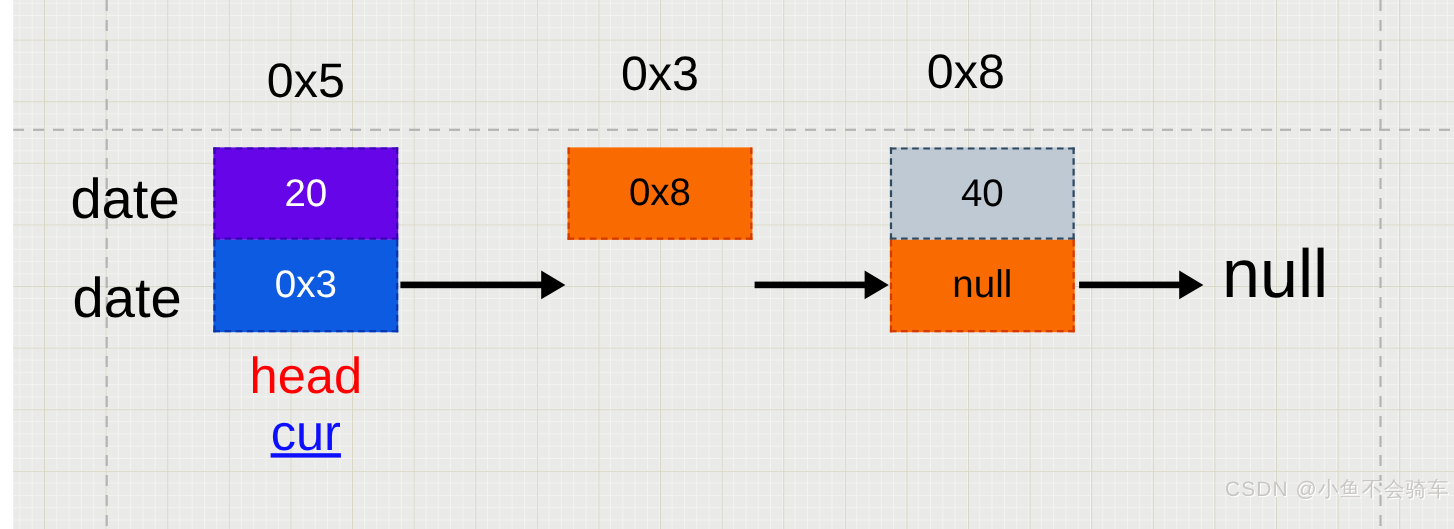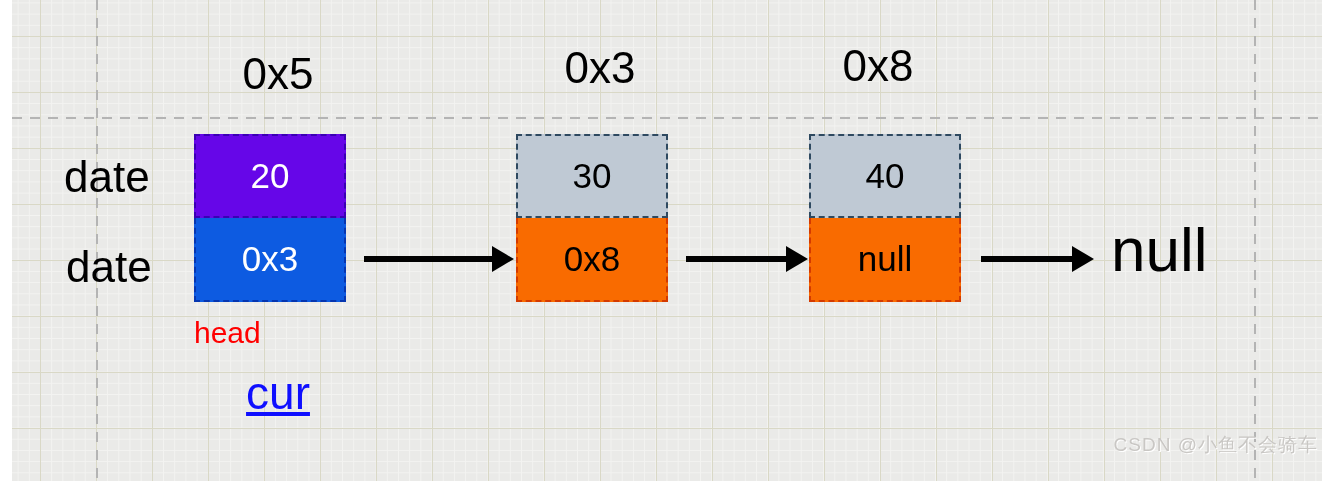--- a/index.html
+++ b/index.html
@@ -26,42 +26,42 @@
   }
   .guide-v{
     position:absolute;top:0;width:2px;height:481px;
     background:repeating-linear-gradient(180deg,#b4b4b4 0 10px,transparent 10px 18px);
   }
   .guide-v.g1{left:84px;}
   .guide-v.g2{left:1242px;}
 
   .txt{position:absolute;color:#000;line-height:1;white-space:nowrap;}
   .addr{font-size:44px;width:168px;text-align:center;}
-  .rowlabel{font-size:44px;}
+  .rowlabel{font-size:51px;}
 
   .node{position:absolute;width:168px;top:134px;}
   .cell{
-    box-sizing:border-box;width:152px;height:84px;
+    box-sizing:border-box;width:168px;height:84px;
     display:flex;align-items:center;justify-content:center;
     font-size:35px;
   }
   .cell.d1{background:#6606e8;border:2px dashed #3a00b4;color:#fff;}
   .cell.n1{background:#0d5be1;border:2px dashed #0636b0;border-top:none;color:#fff;}
   .cell.dg{background:#bfc9d4;border:2px dashed #2e4960;color:#000;}
   .cell.no{background:#f96b00;border:2px dashed #d43a00;border-top:none;color:#000;}
 
   .arrow{position:absolute;height:26px;top:246px;}
   .arrow-line{position:absolute;left:0;top:10px;height:6px;right:16px;background:#000;}
   .arrow-head{
     position:absolute;right:0;top:0;width:0;height:0;
     border-left:22px solid #000;border-top:13px solid transparent;border-bottom:13px solid transparent;
   }
 
   .null-big{font-size:62px;}
-  .head-label{font-size:30px;color:#ff0000;width:168px;text-align:left;}
+  .head-label{font-size:46px;color:#ff0000;width:168px;text-align:center;}
   .cur-label{font-size:46px;color:#0f0fff;width:168px;text-align:center;text-decoration:underline;}
 
   .watermark{
     position:absolute;right:16px;top:432px;font-size:19px;
     color:#c9c7c4;text-shadow:1px 1px 0 #ffffff;letter-spacing:1px;
   }
 </style>
 </head>
 <body>
 
@@ -77,21 +77,20 @@
 
   <div class="txt rowlabel" style="left:52px;top:155px;">date</div>
   <div class="txt rowlabel" style="left:54px;top:245px;">date</div>
 
   <div class="node" style="left:182px;">
     <div class="cell d1">20</div>
     <div class="cell n1">0x3</div>
   </div>
 
   <div class="node" style="left:504px;">
-    <div class="cell dg">30</div>
     <div class="cell no">0x8</div>
   </div>
 
   <div class="node" style="left:797px;">
     <div class="cell dg">40</div>
     <div class="cell no">null</div>
   </div>
 
   <div class="arrow" style="left:352px;width:150px;">
     <div class="arrow-line"></div>

